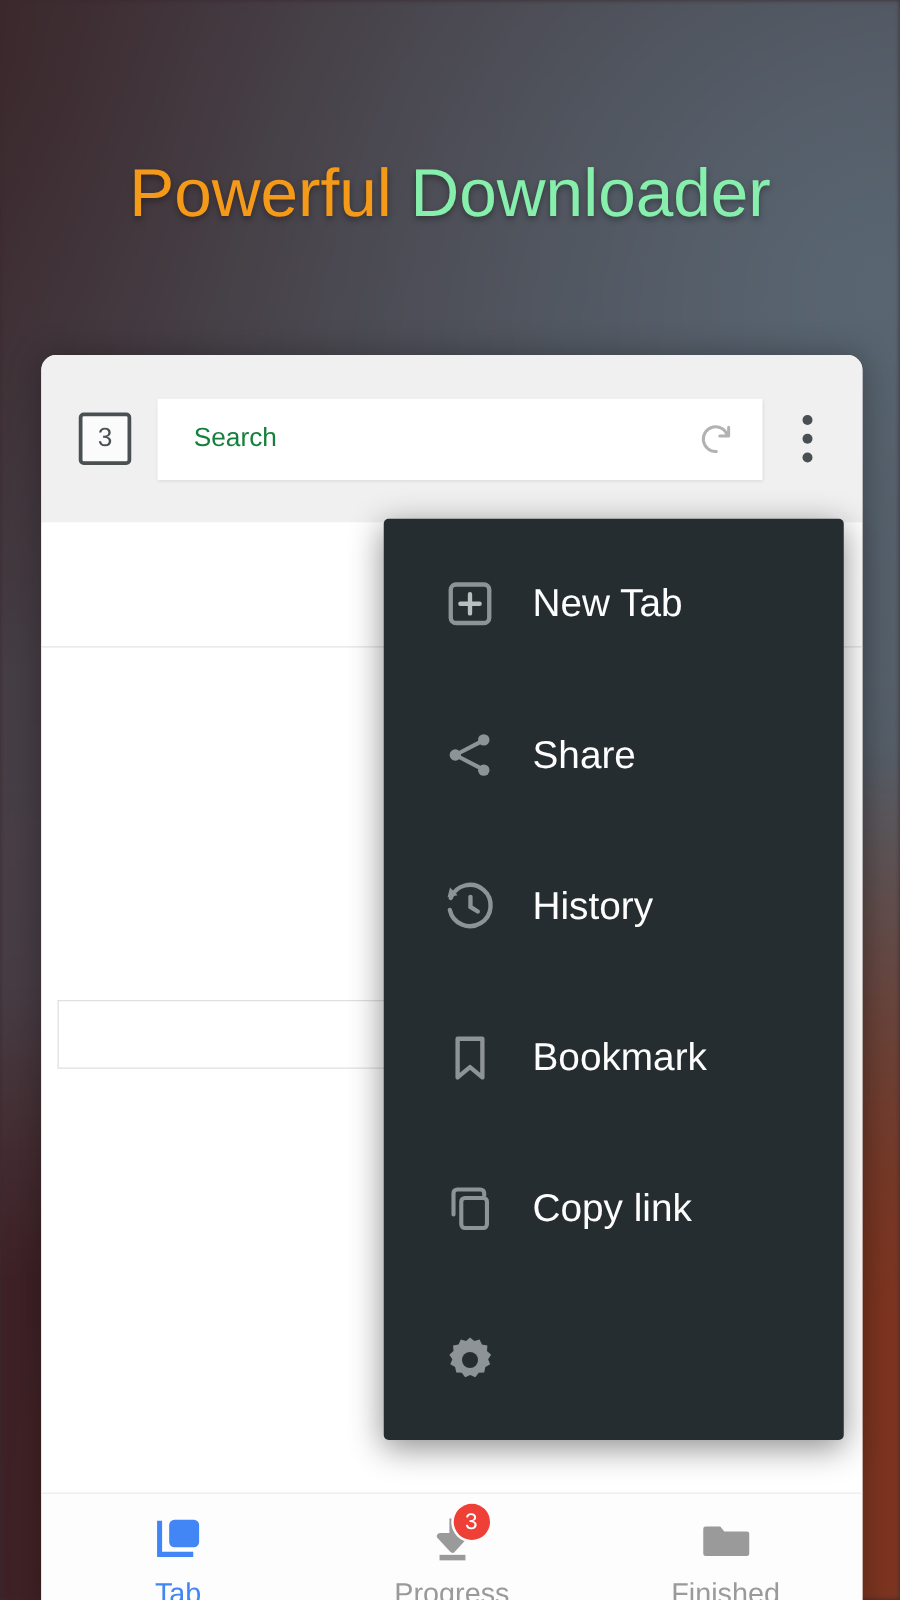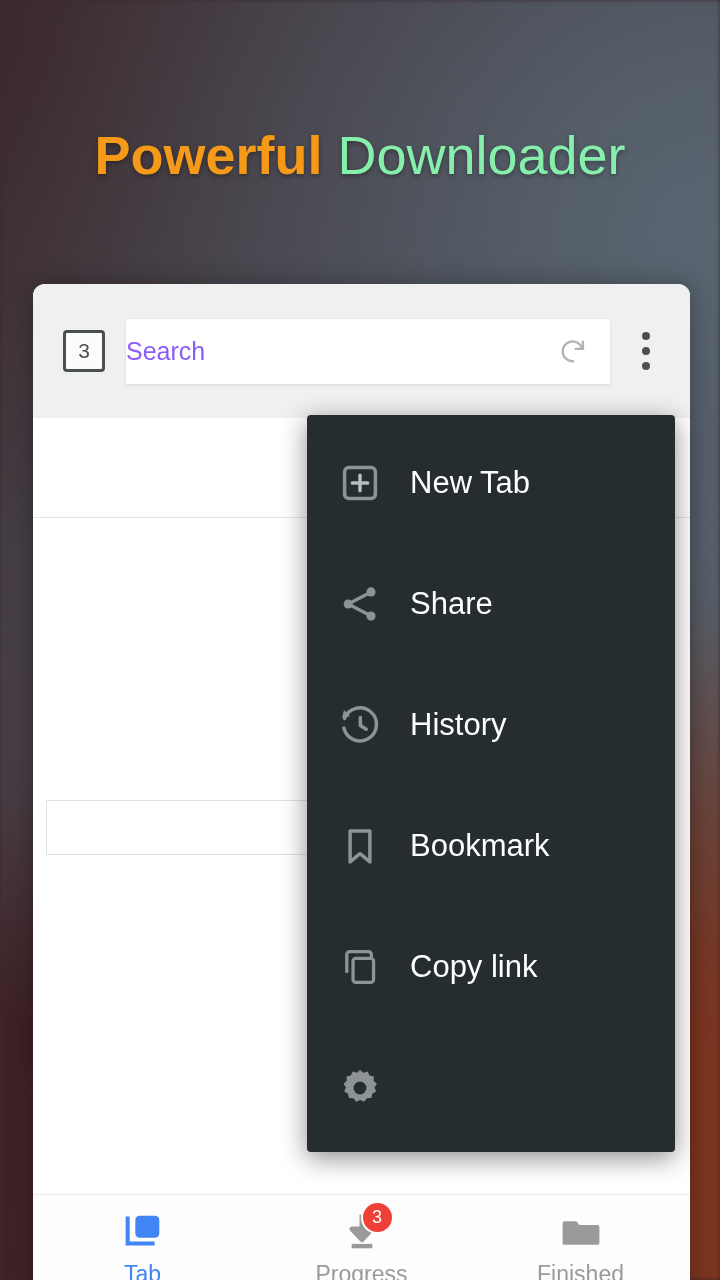--- a/index.html
+++ b/index.html
@@ -26,21 +26,21 @@
   }
 
   
   #headline {
     position:absolute; left:0; top:124px; width:100%;
     text-align:center; z-index:5;
     font-size:54px; line-height:62px; font-weight:400;
     text-shadow:0 2px 5px rgba(0,0,0,.35);
     white-space:nowrap;
   }
-  #headline .strong { font-weight:700; color:#f59a18; }
+  #headline .strong { font-weight:400; color:#f59a18; }
   #headline .plain  { color:#86efac; }
 
   
   #phone {
     position:absolute; left:33px; top:284px; width:657px; height:1010px;
     background:#ffffff;
     border-radius:12px 12px 0 0;
     box-shadow:0 0 26px rgba(0,0,0,.30);
     z-index:3;
     overflow:hidden;
@@ -60,21 +60,21 @@
     background:#fbfbfb;
     flex:none;
   }
   #searchbar {
     margin-left:21px; flex:1 1 auto; height:65px; max-width:484px;
     background:#ffffff;
     display:flex; align-items:center;
     box-shadow:0 1px 3px rgba(0,0,0,.10);
   }
   #searchbar .ph {
-    font-size:25px; color:#8b5cf6; flex:1 1 auto;
+    margin-left:29px; font-size:21px; color:#15803d; flex:1 1 auto;
     white-space:nowrap; overflow:hidden;
   }
   #refresh-icon { margin-right:20px; width:34px; height:34px; flex:none; }
   #kebab {
     width:72px; height:100%;
     display:flex; flex-direction:column; align-items:center; justify-content:center;
     gap:7px; flex:none;
   }
   #kebab i { display:block; width:8px; height:8px; border-radius:50%; background:#4a4f52; }
 
@@ -110,21 +110,21 @@
     font-size:18px; line-height:29px; text-align:center;
     box-shadow:0 0 0 2px #fdfdfd;
   }
 
   
   #menu {
     position:absolute; left:307px; top:415px; width:368px; height:737px;
     background:#262d30; border-radius:4px;
     box-shadow:0 6px 26px rgba(0,0,0,.45);
     z-index:9;
-    padding:22px 0 18px 0;
+    padding:22px 0 18px 16px;
     display:flex; flex-direction:column; justify-content:space-between;
   }
   #menu .mi {
     display:flex; align-items:center; height:92px; padding-left:31px;
   }
   #menu .mi .ic { width:44px; height:44px; flex:none; display:block; }
   #menu .mi .lb {
     margin-left:28px; color:#fdfdfd; font-size:31px; font-weight:400;
     white-space:nowrap;
   }

